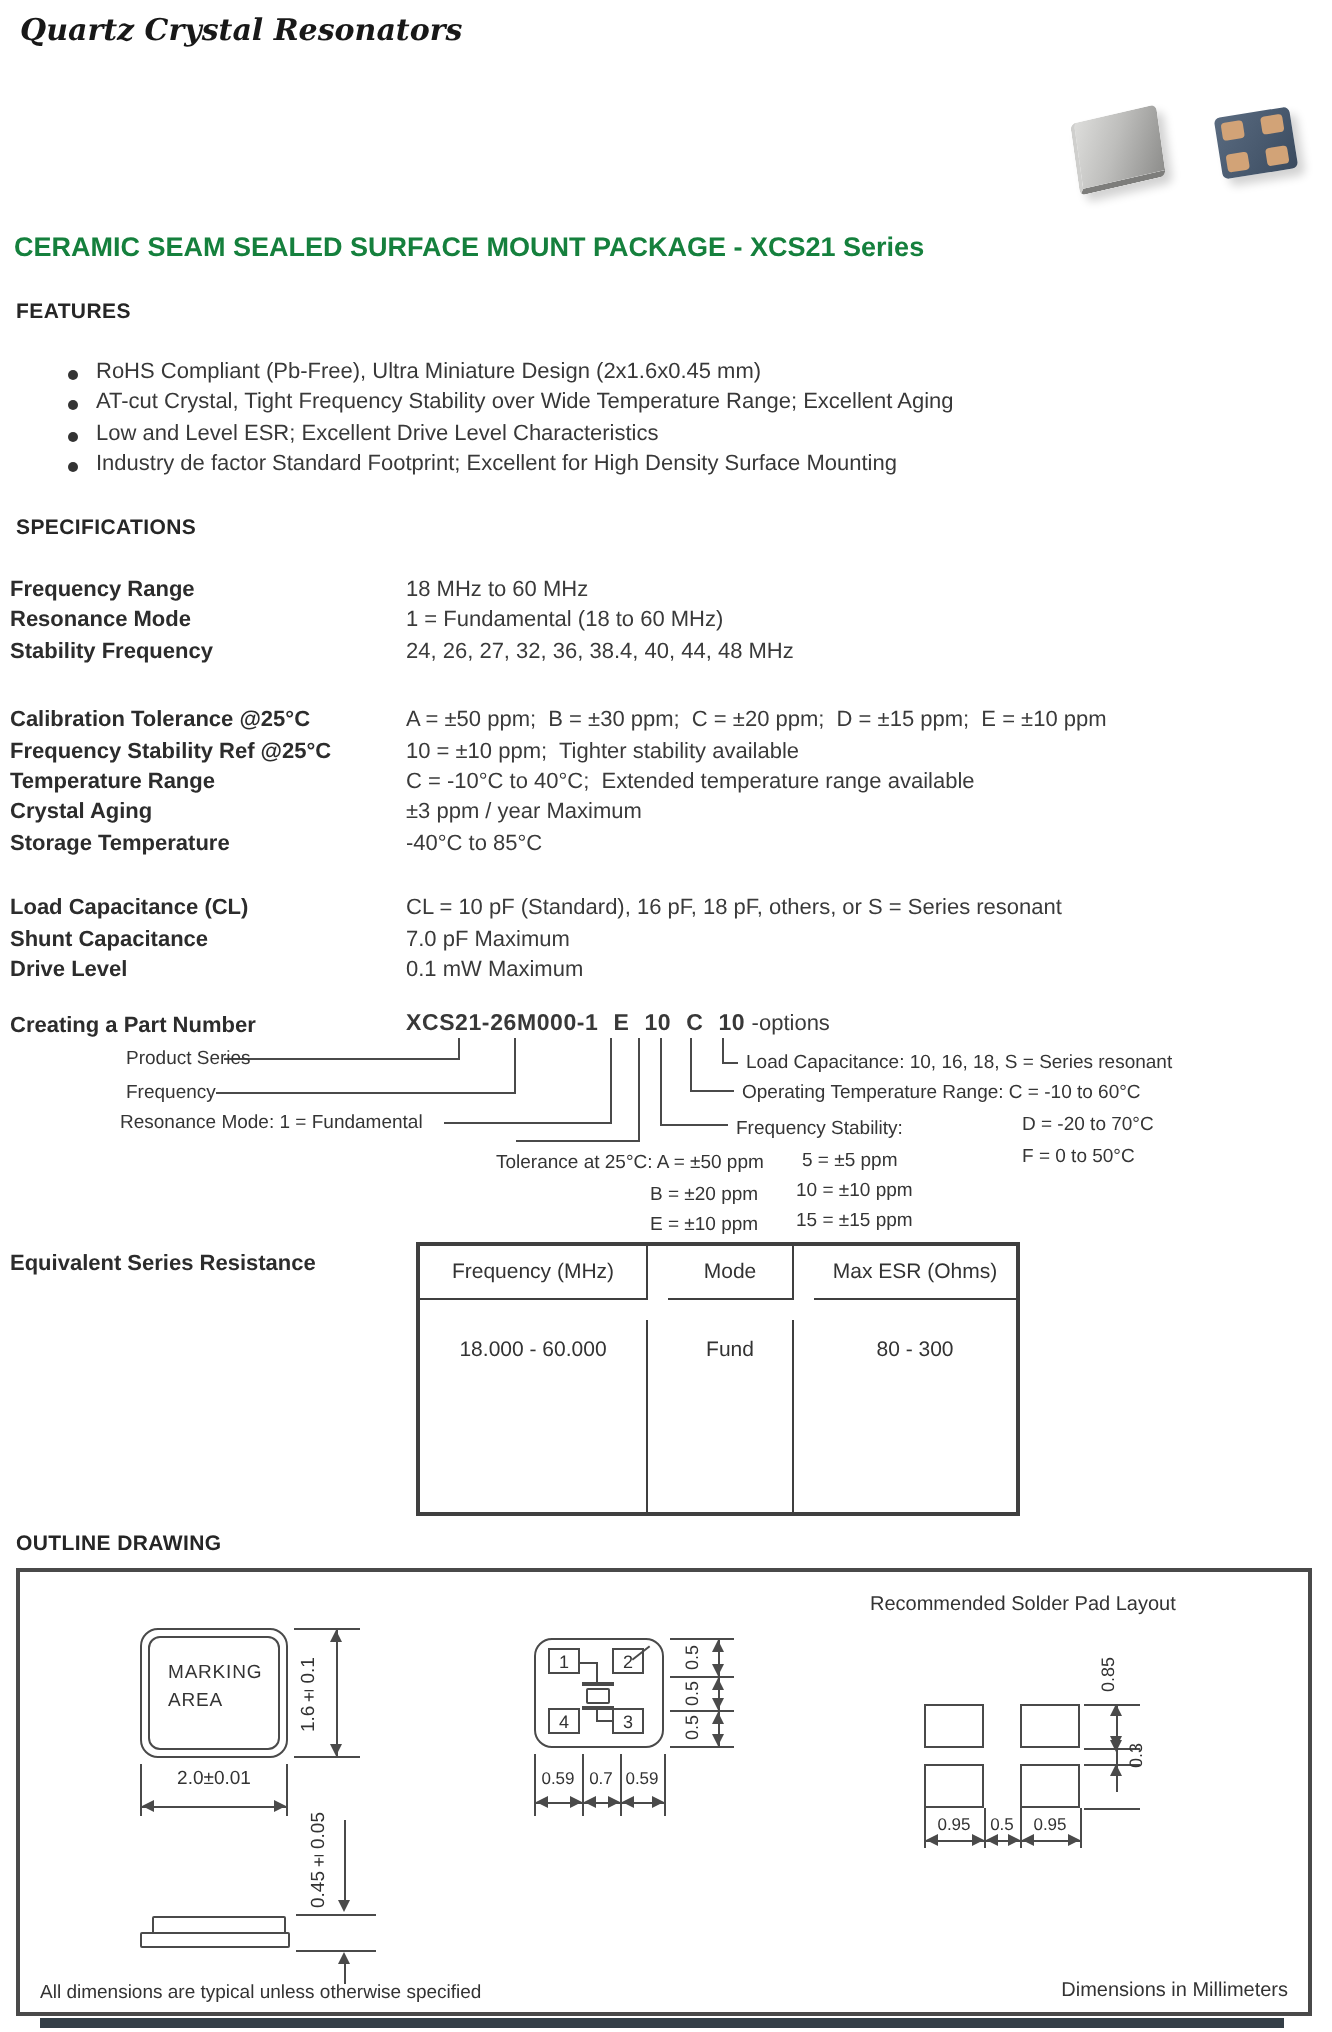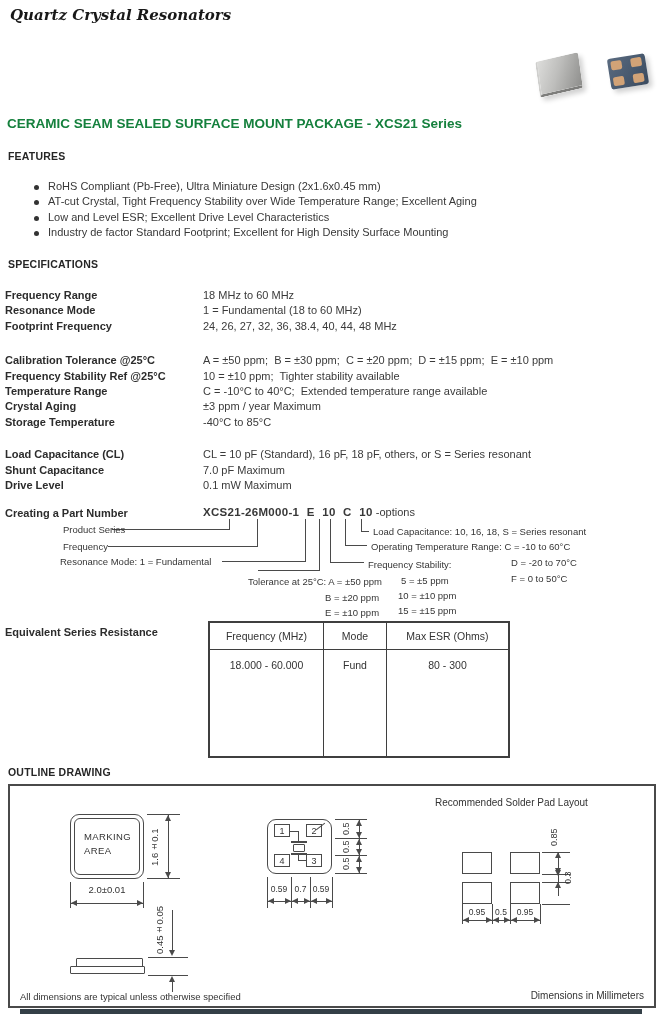--- a/index.html
+++ b/index.html
@@ -24,21 +24,21 @@
   .dim-c{text-align:center;}
   .vtext{position:absolute;writing-mode:vertical-rl;transform:rotate(180deg);
          font-size:9px;color:#333;display:flex;align-items:center;justify-content:center;}
   .arrU,.arrD,.arrL,.arrR{position:absolute;width:0;height:0;}
   .arrU{border-left:3px solid transparent;border-right:3px solid transparent;border-bottom:6px solid #4a4a4a;}
   .arrD{border-left:3px solid transparent;border-right:3px solid transparent;border-top:6px solid #4a4a4a;}
   .arrL{border-top:3px solid transparent;border-bottom:3px solid transparent;border-right:6px solid #4a4a4a;}
   .arrR{border-top:3px solid transparent;border-bottom:3px solid transparent;border-left:6px solid #4a4a4a;}
   .esr-table{position:absolute;left:208px;top:621px;width:302px;height:137px;
              border:2px solid #3f3f3f;display:grid;grid-template-columns:114px 63px 1fr;
-             grid-template-rows:27px 1fr;box-sizing:border-box;font-size:10.5px;color:#333;}
+             grid-template-rows:27px 1fr;box-sizing:border-box;font-size:10.5px;color:#333;gap:10px;}
   .esr-cell{display:flex;align-items:center;justify-content:center;}
   .esr-cell.hd{border-bottom:1.5px solid #3f3f3f;}
   .esr-cell.c1,.esr-cell.c2{border-right:1.5px solid #3f3f3f;}
   .esr-cell.bd{align-items:flex-start;padding-top:9px;}
   .outline-box{position:absolute;left:8px;top:784px;width:648px;height:224px;
                border:2px solid #4a4a4a;box-sizing:border-box;}
   .pkg-rect{position:absolute;border:1.5px solid #4a4a4a;border-radius:9px;box-sizing:border-box;}
   .pad{position:absolute;width:16px;height:13px;border:1px solid #4a4a4a;box-sizing:border-box;
        font-size:9px;color:#333;display:flex;align-items:center;justify-content:center;background:#fff;}
   .spad{position:absolute;width:30px;height:22px;border:1px solid #4a4a4a;box-sizing:border-box;background:#fff;}
@@ -83,21 +83,21 @@
     <div>
       <div class="spec-row">
         <div class="spec-label">Frequency Range</div>
         <div class="spec-value">18 MHz to 60 MHz</div>
       </div>
       <div class="spec-row">
         <div class="spec-label">Resonance Mode</div>
         <div class="spec-value">1 = Fundamental (18 to 60 MHz)</div>
       </div>
       <div class="spec-row">
-        <div class="spec-label">Footprint Frequency</div>
+        <div class="spec-label">Stability Frequency</div>
         <div class="spec-value">24, 26, 27, 32, 36, 38.4, 40, 44, 48 MHz</div>
       </div>
     </div>
     <div style="margin-top:19px;">
       <div class="spec-row">
         <div class="spec-label">Calibration Tolerance @25°C</div>
         <div class="spec-value">A = ±50 ppm;  B = ±30 ppm;  C = ±20 ppm;  D = ±15 ppm;  E = ±10 ppm</div>
       </div>
       <div class="spec-row">
         <div class="spec-label">Frequency Stability Ref @25°C</div>

